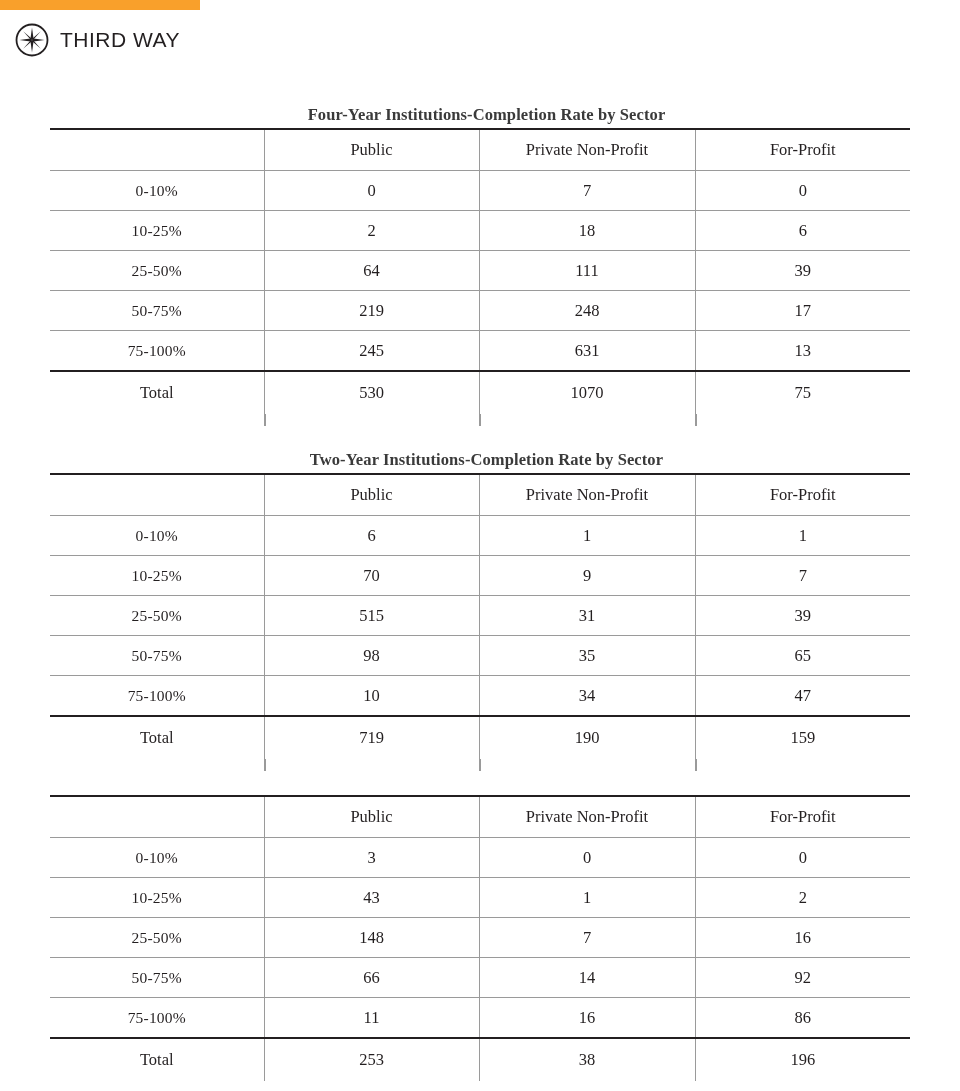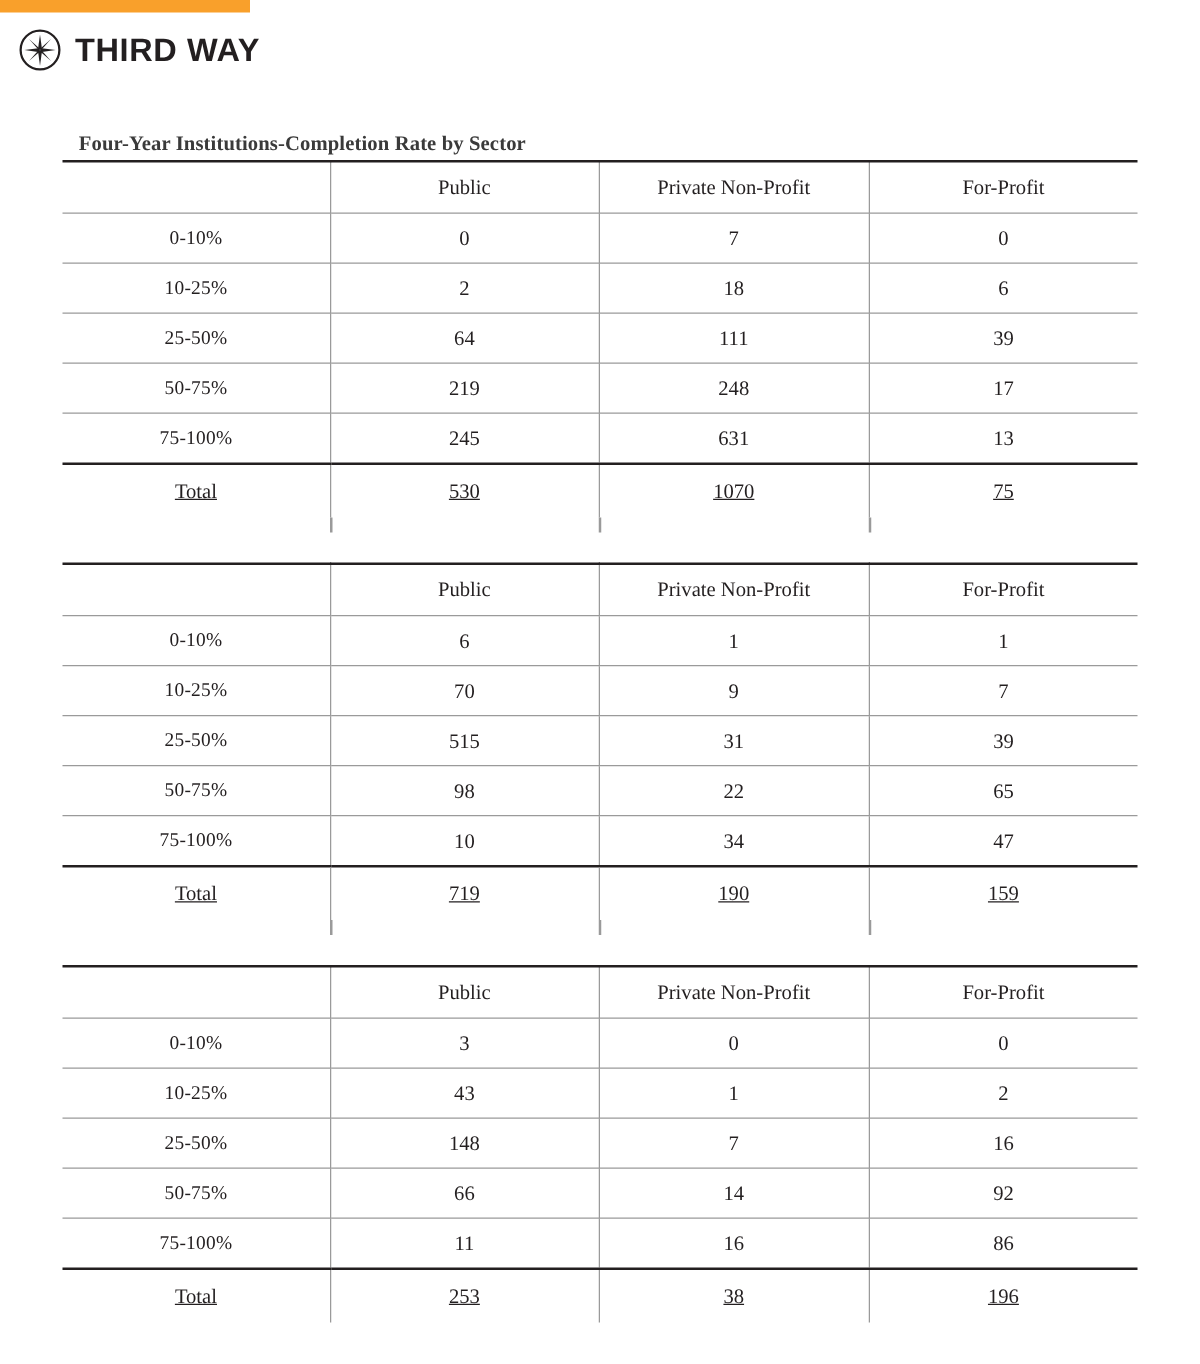--- a/index.html
+++ b/index.html
@@ -33,22 +33,22 @@
     align-items: center;
     gap: 10px;
   }
   .brand-mark {
     width: 36px;
     height: 36px;
     display: block;
   }
   .brand-name {
     font-family: "Liberation Sans", "DejaVu Sans", sans-serif;
-    font-weight: bold;
-    font-size: 26px;
+    font-weight: normal;
+    font-size: 21px;
     letter-spacing: 0.5px;
     color: #231f20;
   }
 
   
   .content {
     position: absolute;
     top: 105px;
     left: 50px;
     width: 860px;
@@ -56,20 +56,21 @@
   .table-block { margin-bottom: 24px; }
   .table-block:last-child { margin-bottom: 0; }
 
   .table-title {
     font-family: "Liberation Serif", "DejaVu Serif", serif;
     font-weight: bold;
     font-size: 16.5px;
     color: #3a3a3a;
     margin: 0 0 3px 13px;
     letter-spacing: 0.1px;
+    text-align: center;
   }
 
   table.data {
     width: 860px;
     border-collapse: collapse;
     table-layout: fixed;
     border-top: 2.5px solid #231f20;
   }
   table.data col.c-label { width: 214px; }
   table.data col.c-pub   { width: 215px; }
@@ -95,21 +96,21 @@
 
   table.data tbody tr.row-label td.rl {
     font-size: 15.5px;
     letter-spacing: 0.2px;
   }
   table.data tbody tr.total-row td {
     border-bottom: none;
     border-top: 2px solid #231f20;
     height: 42px;
   }
-  table.data tbody tr:last-child td { border-bottom: none; text-decoration: underline; }
+  table.data tbody tr:last-child td { border-bottom: none; }
   
   .rule-extend {
     height: 12px;
     width: 860px;
     position: relative;
   }
   .rule-extend span {
     position: absolute;
     top: 0;
     width: 1.5px;
@@ -199,20 +200,21 @@
       </tbody>
     </table>
     <div class="rule-extend">
       <span class="v1"></span>
         <span class="v2"></span>
         <span class="v3"></span>
     </div>
   </section>
 
   <section class="table-block">
+    <h2 class="table-title">Two-Year Institutions-Completion Rate by Sector</h2>
     <table class="data">
       <colgroup>
           <col class="c-label">
           <col class="c-pub">
           <col class="c-pnp">
           <col class="c-fp">
         </colgroup>
       <thead>
         <tr>
           <th class="corner"></th>
@@ -236,21 +238,21 @@
         </tr>
         <tr class="row-label">
           <td class="rl">25-50%</td>
           <td>515</td>
           <td>31</td>
           <td>39</td>
         </tr>
         <tr class="row-label">
           <td class="rl">50-75%</td>
           <td>98</td>
-          <td>22</td>
+          <td>35</td>
           <td>65</td>
         </tr>
         <tr class="row-label">
           <td class="rl">75-100%</td>
           <td>10</td>
           <td>34</td>
           <td>47</td>
         </tr>
         <tr class="total-row">
           <td>Total</td>

